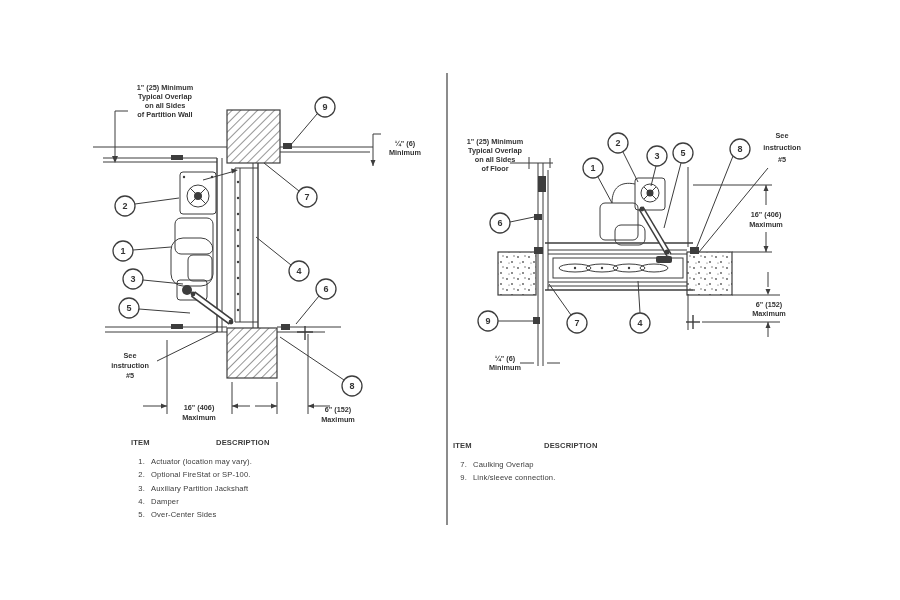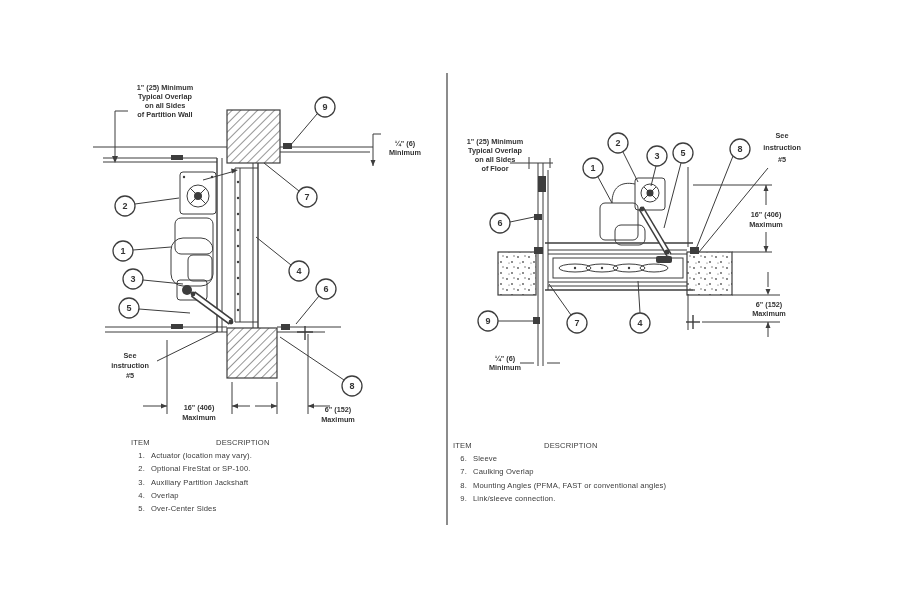--- a/index.html
+++ b/index.html
@@ -8,23 +8,23 @@
   #divider{position:absolute;left:446px;top:73px;width:2px;height:452px;background:#8c8c8c;}
   svg{position:absolute;overflow:visible;}
   .st{stroke:#3d3d3d;stroke-width:1;fill:none;}
   .st2{stroke:#3d3d3d;stroke-width:1.4;fill:none;}
   .fl{fill:#3d3d3d;stroke:none;}
   .dt{font:bold 7.3px "Liberation Sans",sans-serif;fill:#333333;text-anchor:middle;}
   .cot{font:bold 9px "Liberation Sans",sans-serif;fill:#333333;text-anchor:middle;}
   .co{stroke:#3d3d3d;stroke-width:1.3;fill:#ffffff;}
   .list{position:absolute;font:7.6px/13.2px "Liberation Sans",sans-serif;color:#3b3b3b;
         letter-spacing:0.15px;white-space:nowrap;}
-  .hdr{font-weight:normal;}
+  .hdr{font-weight:bold;}
   .hdr .h1{display:inline-block;}
-  .rows{margin-top:0;}
+  .rows{margin-top:6px;}
   .num{display:inline-block;width:14px;text-align:right;margin-right:6px;}
   .lh1{width:85px;} .rh1{width:91px;}
 </style>
 </head>
 <body>
 
 <div id="page">
   <div id="divider"></div>
 
   <svg style="left:85px;top:70px;" width="365" height="365" viewBox="0 0 365 365">
@@ -348,29 +348,27 @@
   </svg>
 
   <div class="list" style="left:131px;top:436px;">
     <div class="hdr">
       <span class="h1 lh1">ITEM</span><span>DESCRIPTION</span>
     </div>
     <div class="rows">
       <div class="row"><span class="num">1.</span><span>Actuator (location may vary).</span></div>
       <div class="row"><span class="num">2.</span><span>Optional FireStat or SP-100.</span></div>
       <div class="row"><span class="num">3.</span><span>Auxiliary Partition Jackshaft</span></div>
-      <div class="row"><span class="num">4.</span><span>Overlap</span></div>
+      <div class="row"><span class="num">4.</span><span>Damper</span></div>
       <div class="row"><span class="num">5.</span><span>Over-Center Sides</span></div>
     </div>
   </div>
 
   <div class="list" style="left:453px;top:439px;">
     <div class="hdr">
       <span class="h1 rh1">ITEM</span><span>DESCRIPTION</span>
     </div>
     <div class="rows">
-      <div class="row"><span class="num">6.</span><span>Sleeve</span></div>
       <div class="row"><span class="num">7.</span><span>Caulking Overlap</span></div>
-      <div class="row"><span class="num">8.</span><span>Mounting Angles (PFMA, FAST or conventional angles)</span></div>
       <div class="row"><span class="num">9.</span><span>Link/sleeve connection.</span></div>
     </div>
   </div>
 </div>
 
 </body></html>

